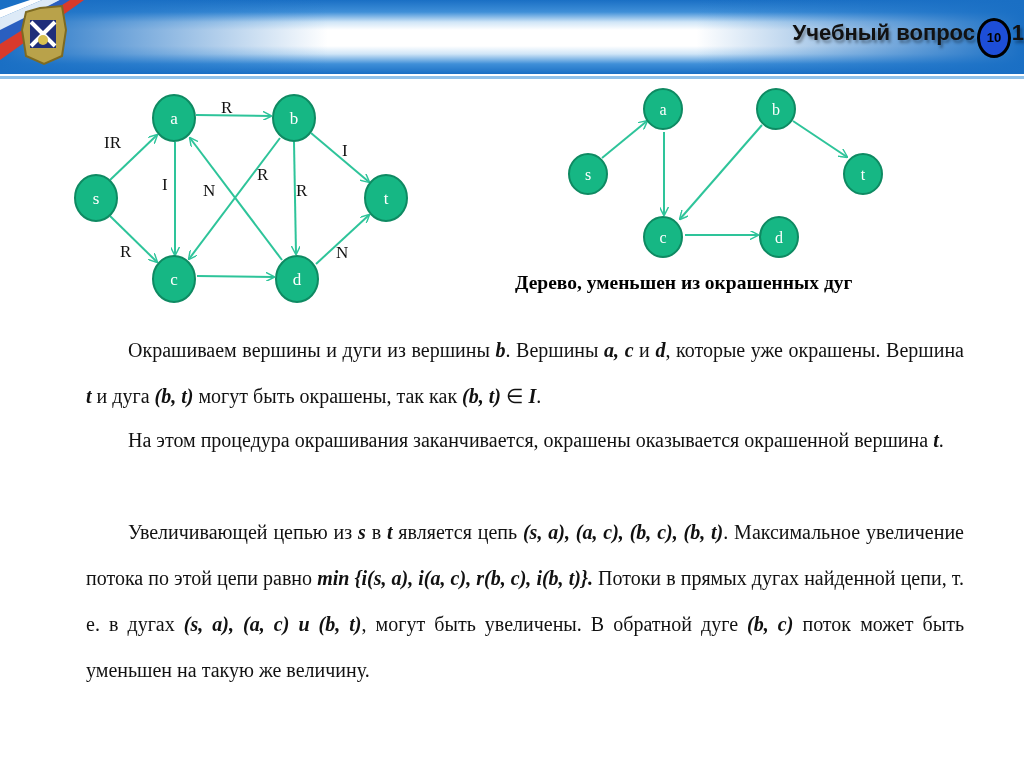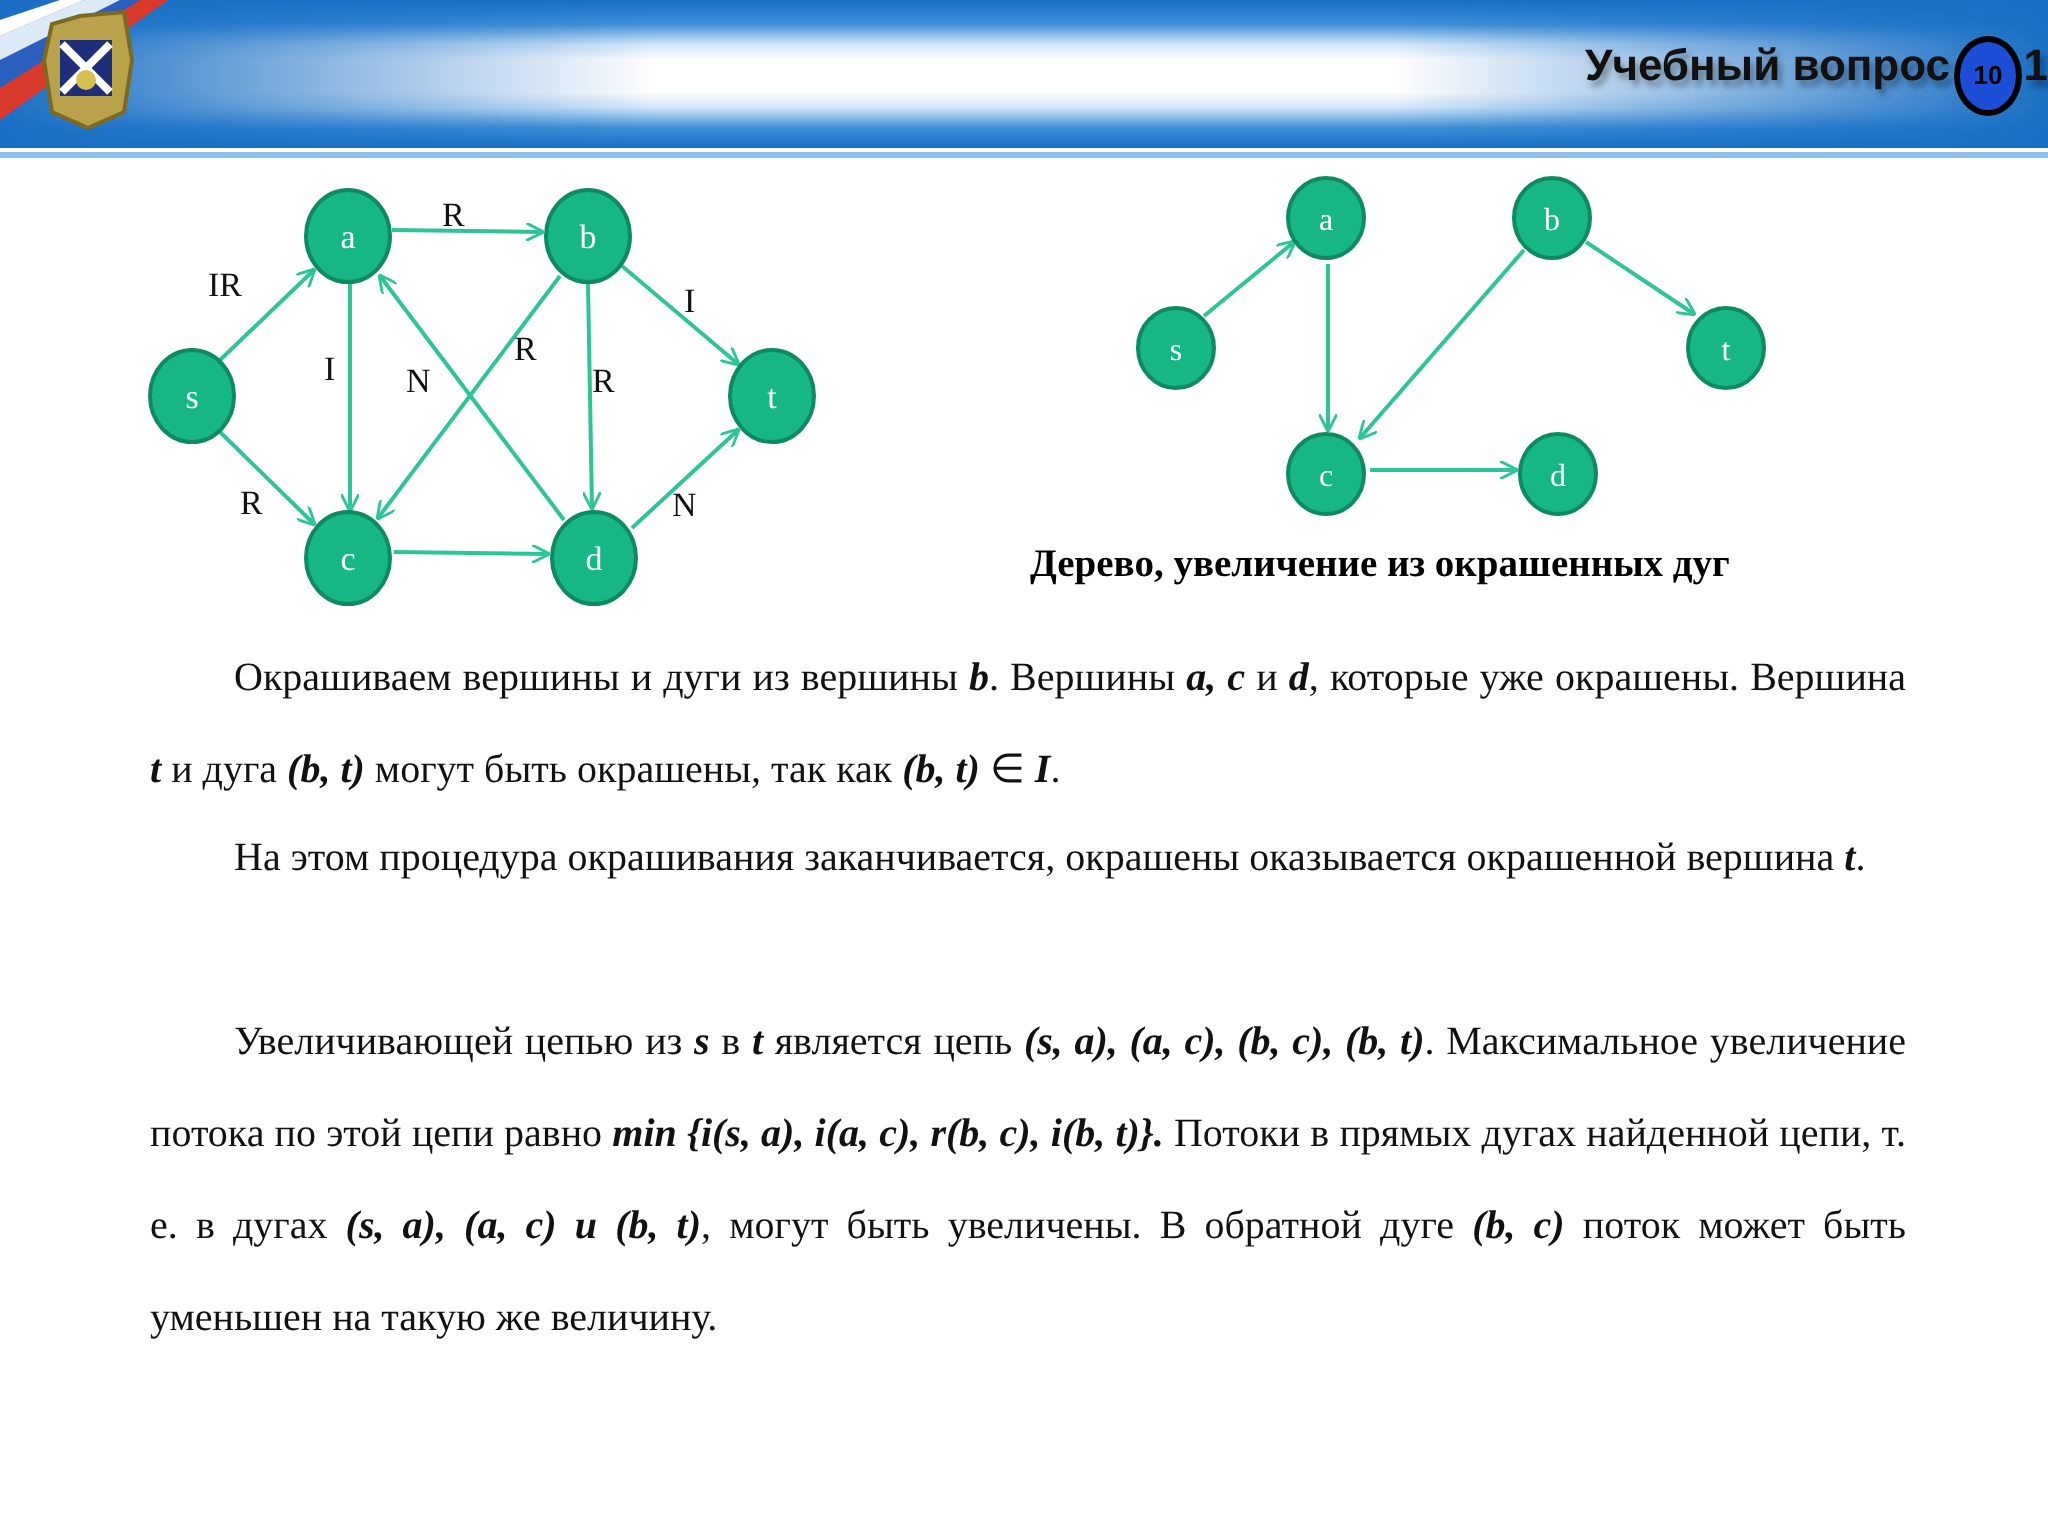--- a/index.html
+++ b/index.html
@@ -8,21 +8,21 @@
     background: linear-gradient(to bottom, #1a6fc4 0px, #3f8fd8 12px, #cfe5f7 22px, #ffffff 30px, #ffffff 46px, #cfe5f7 54px, #3f8fd8 64px, #1a6fc4 74px); }
   .header-fade { position:absolute; left:0; top:0; width:1024px; height:74px;
     background: linear-gradient(to right, rgba(26,111,196,1) 0%, rgba(26,111,196,0.0) 32%, rgba(26,111,196,0) 68%, rgba(26,111,196,1) 100%); }
   .header-line { position:absolute; left:0; top:76px; width:1024px; height:3px; background:#8fc1ea; }
   .header-line2 { position:absolute; left:0; top:74px; width:1024px; height:2px; background:#ffffff; }
   .title { position:absolute; left:0; width:1024px; top:20px; text-align:right; font-family:"Liberation Sans", sans-serif; font-weight:bold; font-size:22px; color:#111; text-shadow: 2px 3px 3px rgba(0,0,0,0.35); }
   .flag { position:absolute; left:0; top:0; width:120px; height:74px; }
   .page-num { position:absolute; left:977px; top:18px; width:28px; height:34px; border:3px solid #000; border-radius:50%; background:#1d4ed8; text-align:center; line-height:34px; font-family:"Liberation Sans", sans-serif; font-weight:bold; font-size:13px; color:#000; }
   svg.graph { position:absolute; left:0; top:0; }
   .caption { position:absolute; left:515px; top:272px; font-weight:bold; font-size:19.5px; color:#000; }
-  .para { position:absolute; left:73px; width:878px; font-size:20px; line-height:46px; color:#111; text-align:justify; margin:2px; }
+  .para { position:absolute; left:73px; width:878px; font-size:20px; line-height:46px; color:#111; text-align:justify; margin:13px; }
   .para .ind { display:inline-block; width:42px; }
   .bi { font-weight:bold; font-style:italic; }
 </style>
 </head>
 <body>
 
 <div class="header"></div>
 <div class="header-fade"></div>
 <div class="header-line2"></div>
 <div class="header-line"></div>
@@ -105,19 +105,19 @@
   <g font-family="Liberation Serif, serif" font-size="16" fill="#ffffff" text-anchor="middle">
     <text x="588" y="180">s</text>
     <text x="663" y="115">a</text>
     <text x="776" y="115">b</text>
     <text x="863" y="180">t</text>
     <text x="663" y="243">c</text>
     <text x="779" y="243">d</text>
   </g>
 </svg>
 
-<div class="caption">Дерево, увеличение из окрашенных дуг</div>
+<div class="caption">Дерево, уменьшен из окрашенных дуг</div>
 
 <p class="para" style="top:314px;"><span class="ind"></span><span>Окрашиваем вершины и дуги из вершины </span><span class="bi">b</span><span>. Вершины </span><span class="bi">a, c</span><span> и </span><span class="bi">d</span><span>, которые уже окрашены. Вершина </span><span class="bi">t</span><span> и дуга </span><span class="bi">(b, t)</span><span> могут быть окрашены, так как </span><span class="bi">(b, t)</span><span> ∈ </span><span class="bi">I</span><span>.</span></p>
 
 <p class="para" style="top:404px;"><span class="ind"></span><span>На этом процедура окрашивания заканчивается, окрашены оказывается окрашенной вершина </span><span class="bi">t</span><span>.</span></p>
 
 <p class="para" style="top:496px;"><span class="ind"></span><span>Увеличивающей цепью из </span><span class="bi">s</span><span> в </span><span class="bi">t</span><span> является цепь </span><span class="bi">(s, a), (a, c), (b, c), (b, t)</span><span>. Максимальное увеличение потока по этой цепи равно </span><span class="bi">min {i(s, a), i(a, c), r(b, c), i(b, t)}.</span><span> Потоки в прямых дугах найденной цепи, т. е. в дугах </span><span class="bi">(s, a), (a, c) и (b, t)</span><span>, могут быть увеличены. В обратной дуге </span><span class="bi">(b, c)</span><span> поток может быть уменьшен на такую же величину.</span></p>
 
 </body></html>

